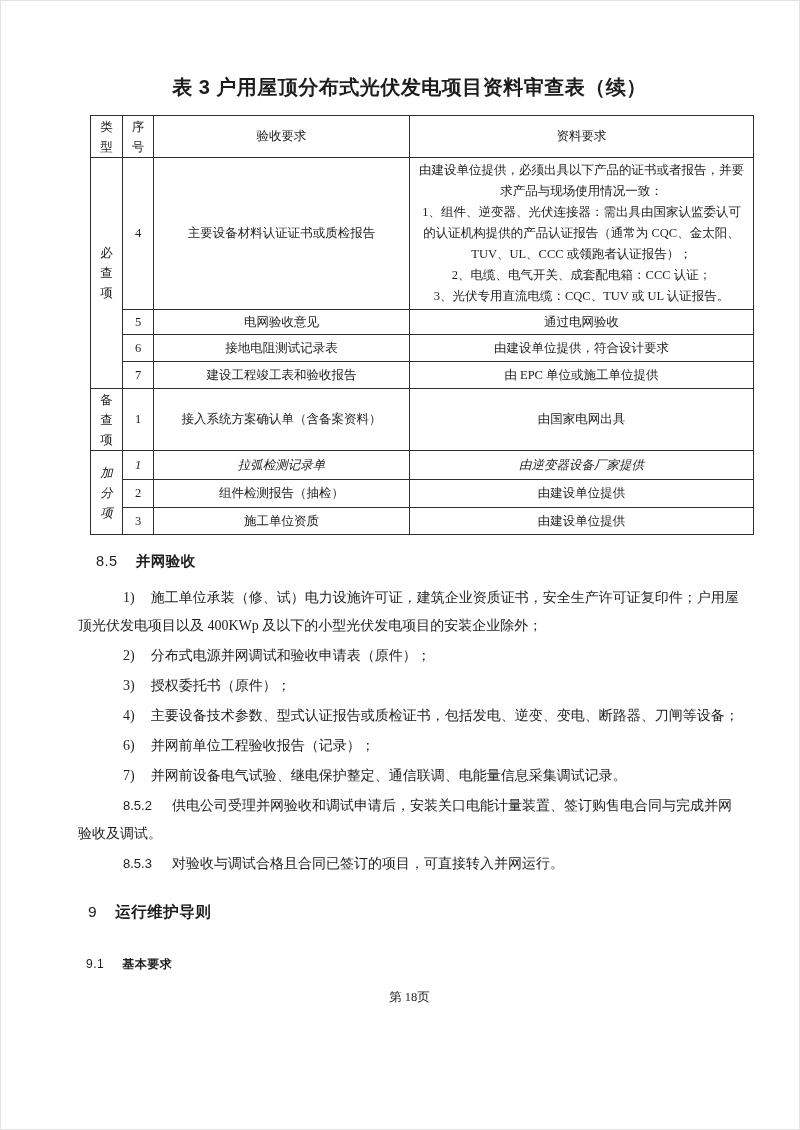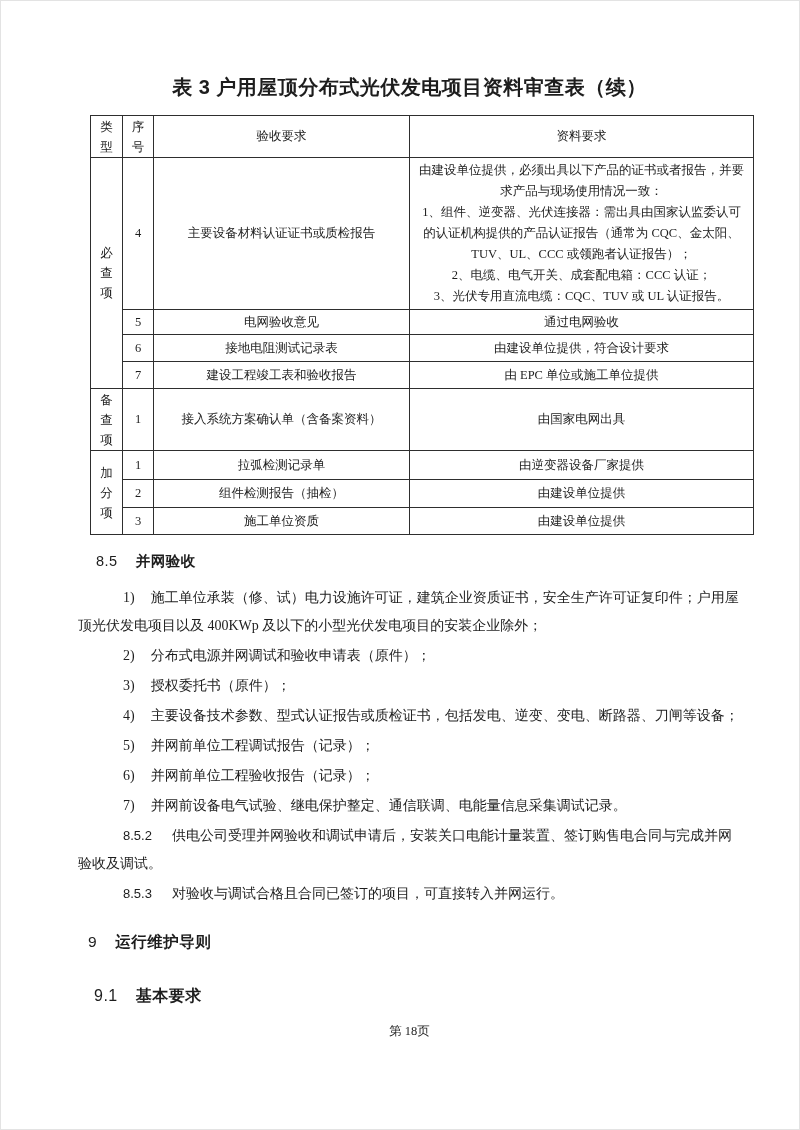--- a/index.html
+++ b/index.html
@@ -24,38 +24,38 @@
   .doc-table th, .doc-table td {
     border:1px solid #2e2e2e; font-weight:normal; vertical-align:middle;
     font-size:12.5px; padding:0;
   }
   tr.h  { height:42px; }
   tr.r4 { height:152px; }
   tr.r5 { height:25px; }
   tr.r6 { height:27px; }
   tr.r7 { height:27px; }
   tr.b1 { height:62px; }
-  tr.a1 { height:29px; }
+  tr.a1 { height:29px;font-style:italic; }
   tr.a2 { height:28px; }
   tr.a3 { height:27px; }
   .vtext { display:block; width:15px; margin:0 auto; word-break:break-all; line-height:20px; text-align:center; }
   .vgroup { line-height:20px; }
   .vgroup.tight { line-height:20px; }
   td.seq { text-align:center; }
   td.req, td.mat { padding:2px 8px; text-align:center; }
   td.mat .mline { line-height:21px; }
   td.req, td.mat { line-height:19px; }
 
   
   .h-sec {
     font-family:"Liberation Sans","DejaVu Sans",sans-serif;
     font-weight:bold; font-size:14.5px; margin:17px 0 13px 18px; letter-spacing:.5px;
   }
   .h-chap { font-size:15.5px; margin:24px 0 0 10px; }
-  .h-sub  { font-size:16px; margin:33px 0 0 16px; }
+  .h-sub  { font-size:12px; margin:33px 0 0 8px; }
   .sec-num { font-weight:normal; margin-right:18px; }
   .body { font-size:14px; line-height:28px; margin:2px 0; }
   .ind  { text-indent:45px; }
   .para-num { font-family:"Liberation Sans","DejaVu Sans",sans-serif; font-size:13px; margin-right:20px; }
   .marker { margin-right:16px; }
   .footer { text-align:center; font-size:12.5px; margin-top:16px; }
 </style>
 </head>
 <body>
 
@@ -152,23 +152,20 @@
   <p class="body ind">
     <span class="marker">2)</span><span>分布式电源并网调试和验收申请表（原件）；</span>
   </p>
   <p class="body ind">
     <span class="marker">3)</span><span>授权委托书（原件）；</span>
   </p>
   <p class="body ind">
     <span class="marker">4)</span><span>主要设备技术参数、型式认证报告或质检证书，包括发电、逆变、变电、断路器、刀闸等设备；</span>
   </p>
   <p class="body ind">
-    <span class="marker">5)</span><span>并网前单位工程调试报告（记录）；</span>
-  </p>
-  <p class="body ind">
     <span class="marker">6)</span><span>并网前单位工程验收报告（记录）；</span>
   </p>
   <p class="body ind">
     <span class="marker">7)</span><span>并网前设备电气试验、继电保护整定、通信联调、电能量信息采集调试记录。</span>
   </p>
 
   <p class="body ind">
     <span class="para-num">8.5.2</span><span>供电公司受理并网验收和调试申请后，安装关口电能计量装置、签订购售电合同与完成并网验收及调试。</span>
   </p>
   <p class="body ind">

